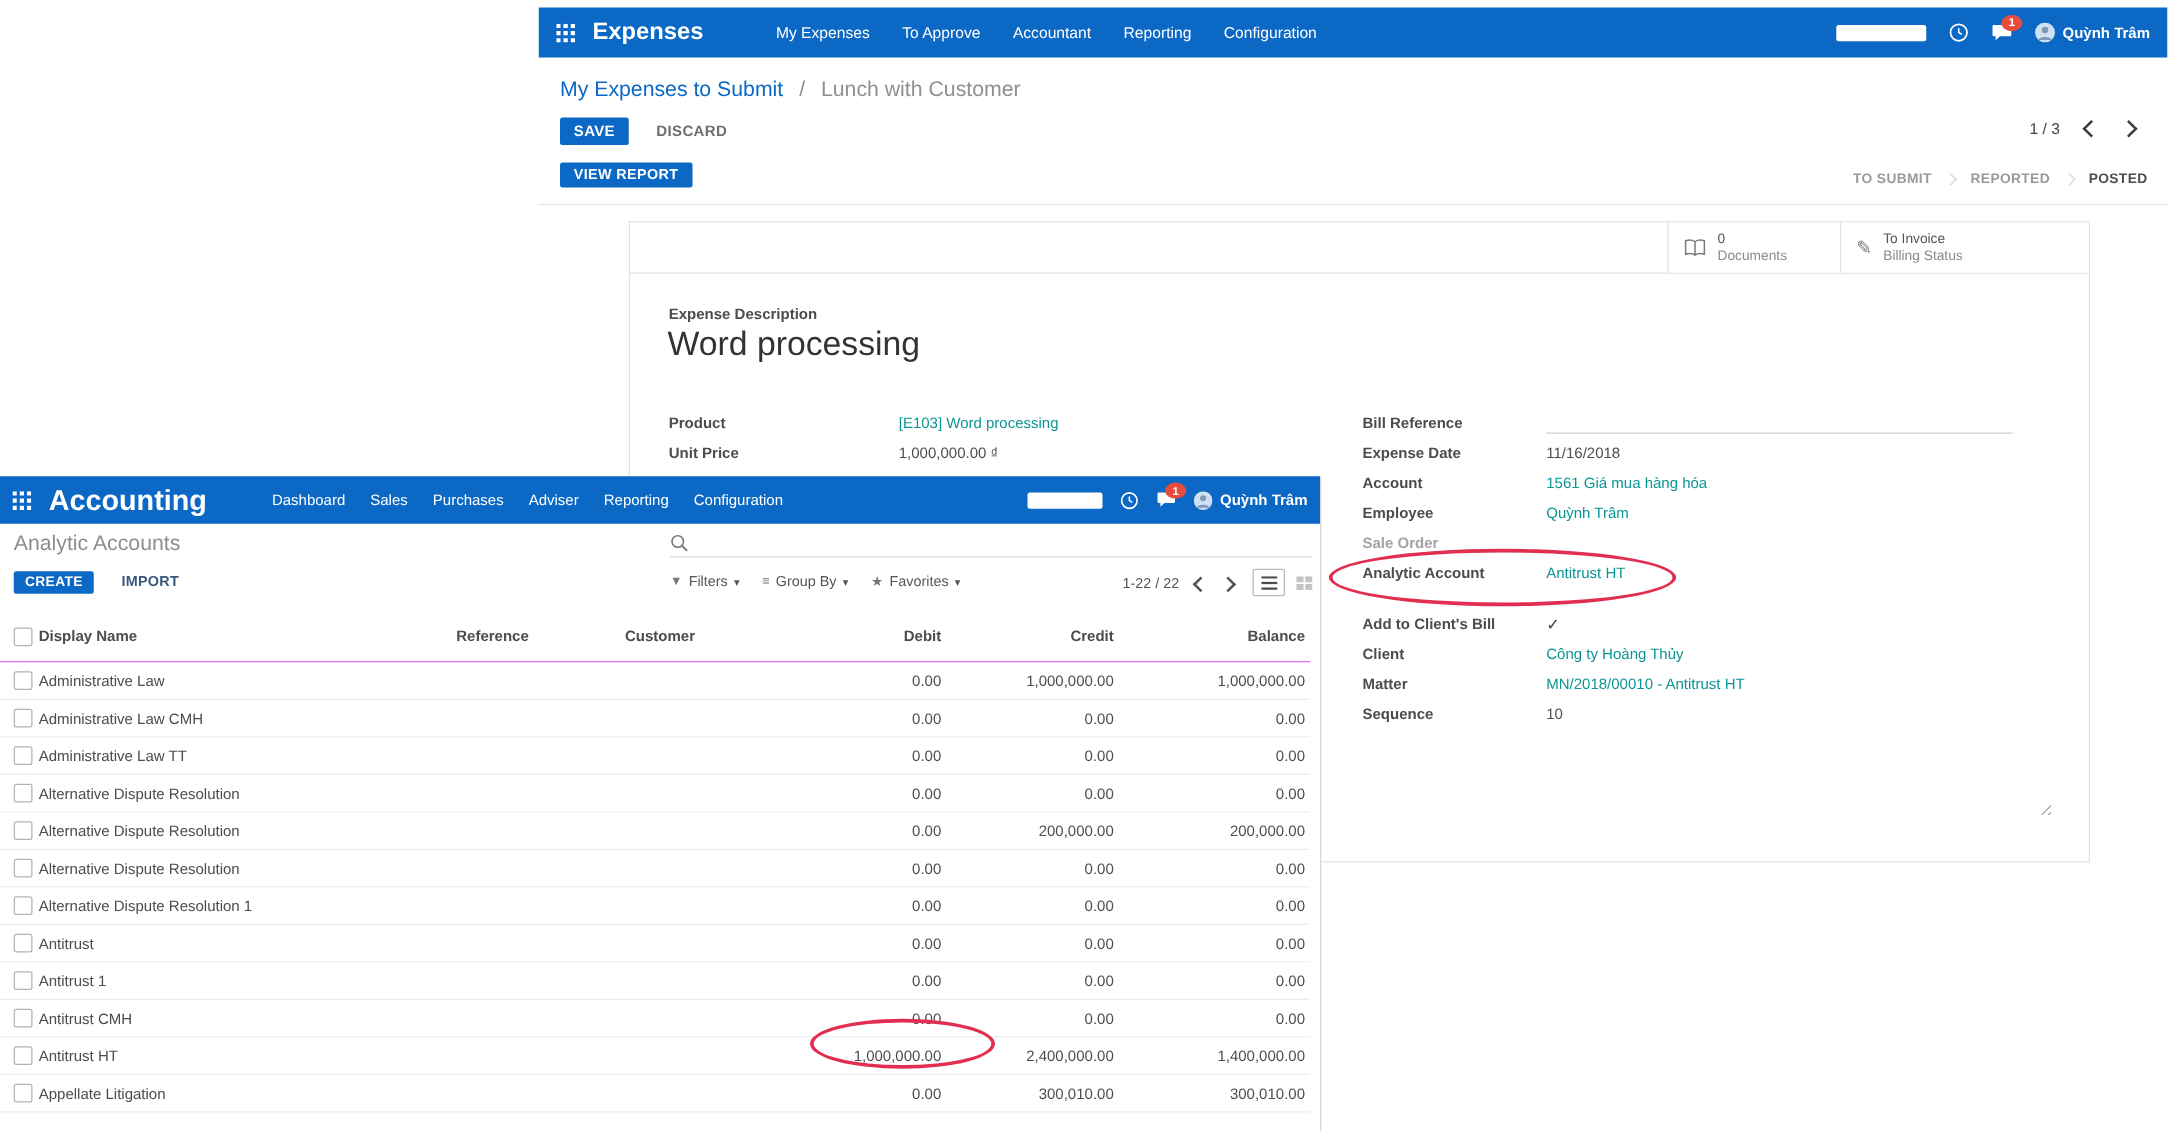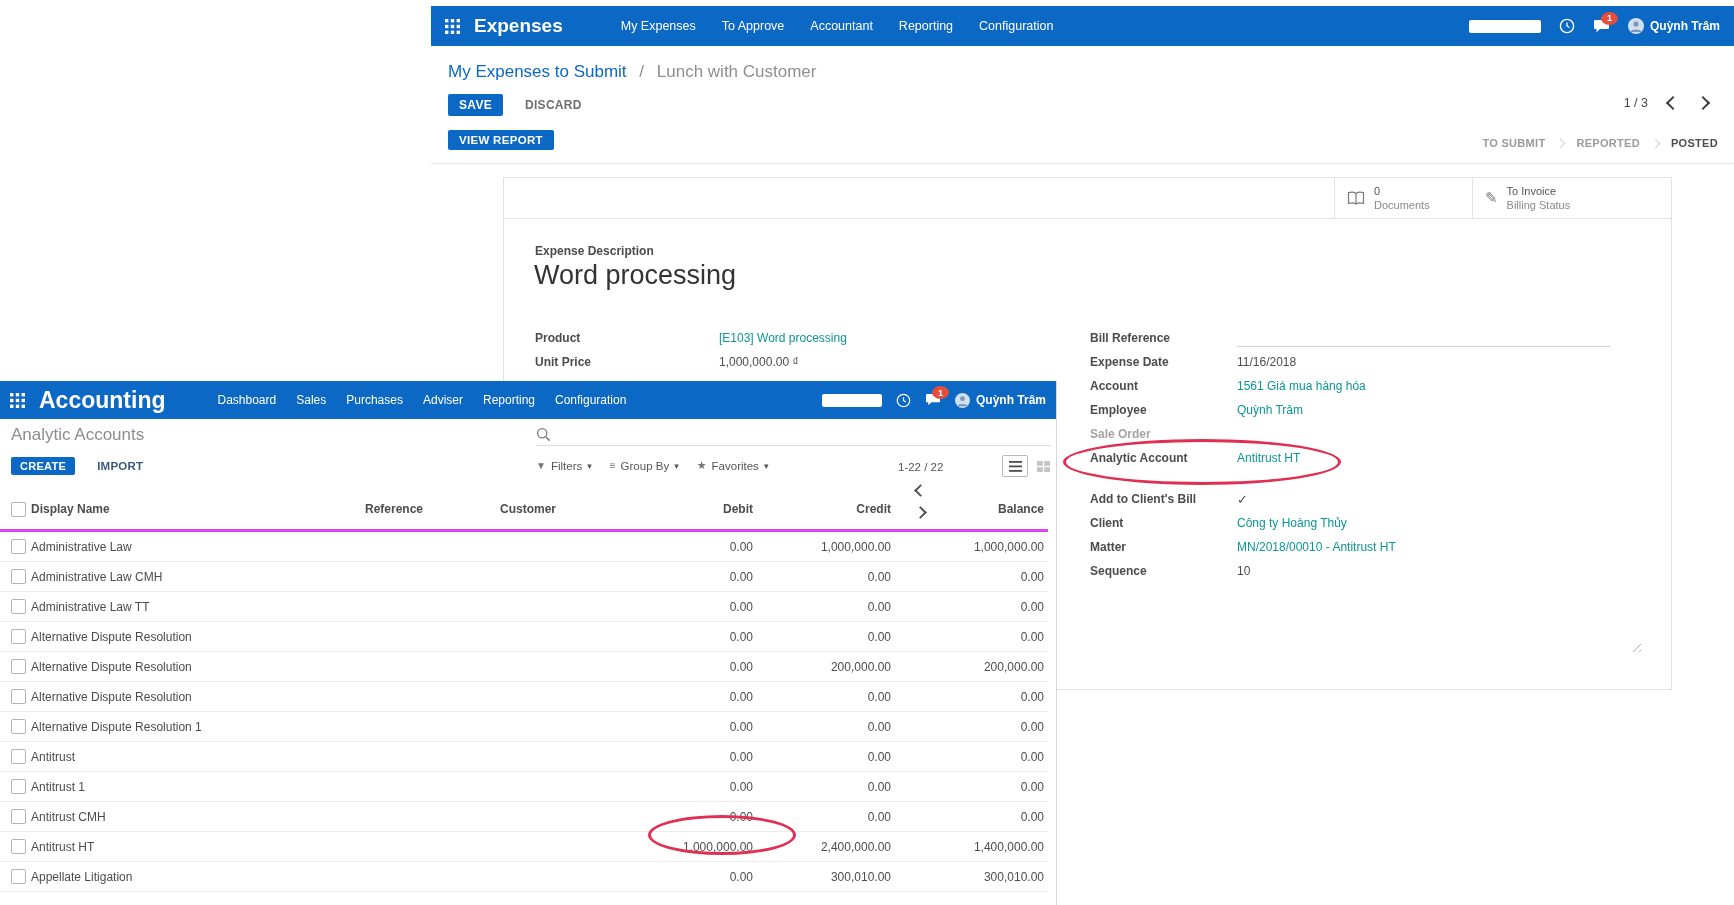--- a/index.html
+++ b/index.html
@@ -96,29 +96,29 @@
   .acc-btnrow{position:absolute;left:11px;top:76px;display:flex;align-items:center;gap:16px;}
   .acc-btnrow .btn-primary{font-size:11px;padding:3px 9px;}
   .btn-import{color:#39597c;font-weight:bold;font-size:11.5px;background:none;border:none;cursor:pointer;
               letter-spacing:.2px;font-family:inherit;}
   .filterbar{position:absolute;left:536px;top:78px;display:flex;gap:18px;font-size:11.5px;color:#555;align-items:center;}
   .fb-item{display:flex;gap:5px;align-items:center;cursor:pointer;white-space:nowrap;}
   .fb-ic{color:#777;font-size:10px;}
   .fb-ic.star{font-size:11px;}
   .caret{font-size:9px;color:#555;}
   .acc-pager{position:absolute;top:80px;left:898px;display:flex;align-items:center;gap:13px;
-             font-size:11.5px;color:#555;flex-direction:column;}
+             font-size:11.5px;color:#555;}
   .chev.sm{width:7px;height:7px;border-color:#555;}
   .view-switch{position:absolute;top:74px;left:1002px;display:flex;gap:2px;}
   .vs-btn{width:26px;height:22px;display:flex;align-items:center;justify-content:center;cursor:pointer;box-sizing:border-box;}
   .vs-btn.active{border:1px solid #b9b9b9;border-radius:2px;background:#fff;}
 
   .atable{position:absolute;left:0;top:108px;width:1048px;}
   .thead,.trow{display:grid;grid-template-columns:28px 327px 135px 140px 128px 138px 152px;align-items:center;}
-  .thead{height:40px;border-bottom:3px solid #d946ef;font-size:12px;font-weight:bold;color:#4c4c4c;}
+  .thead{height:40px;border-bottom:1px solid #d946ef;font-size:12px;font-weight:bold;color:#4c4c4c;}
   .trow{height:29px;border-bottom:1px solid #ececec;font-size:12px;color:#4c4c4c;cursor:pointer;background:#fff;}
   .c-check{display:flex;padding-left:11px;}
   .cb{width:13px;height:13px;border:1px solid #b3b3b3;border-radius:2px;background:#fff;display:inline-block;cursor:pointer;}
   .c-name{padding-left:3px;white-space:nowrap;}
   .c-ref,.c-cust{padding-left:10px;}
   .c-num{text-align:right;padding-right:5px;}
   .c-bal{text-align:right;padding-right:4px;}
 
   
   .annot{position:absolute;border:3px solid #e22e50;border-radius:50%;z-index:60;pointer-events:none;}

